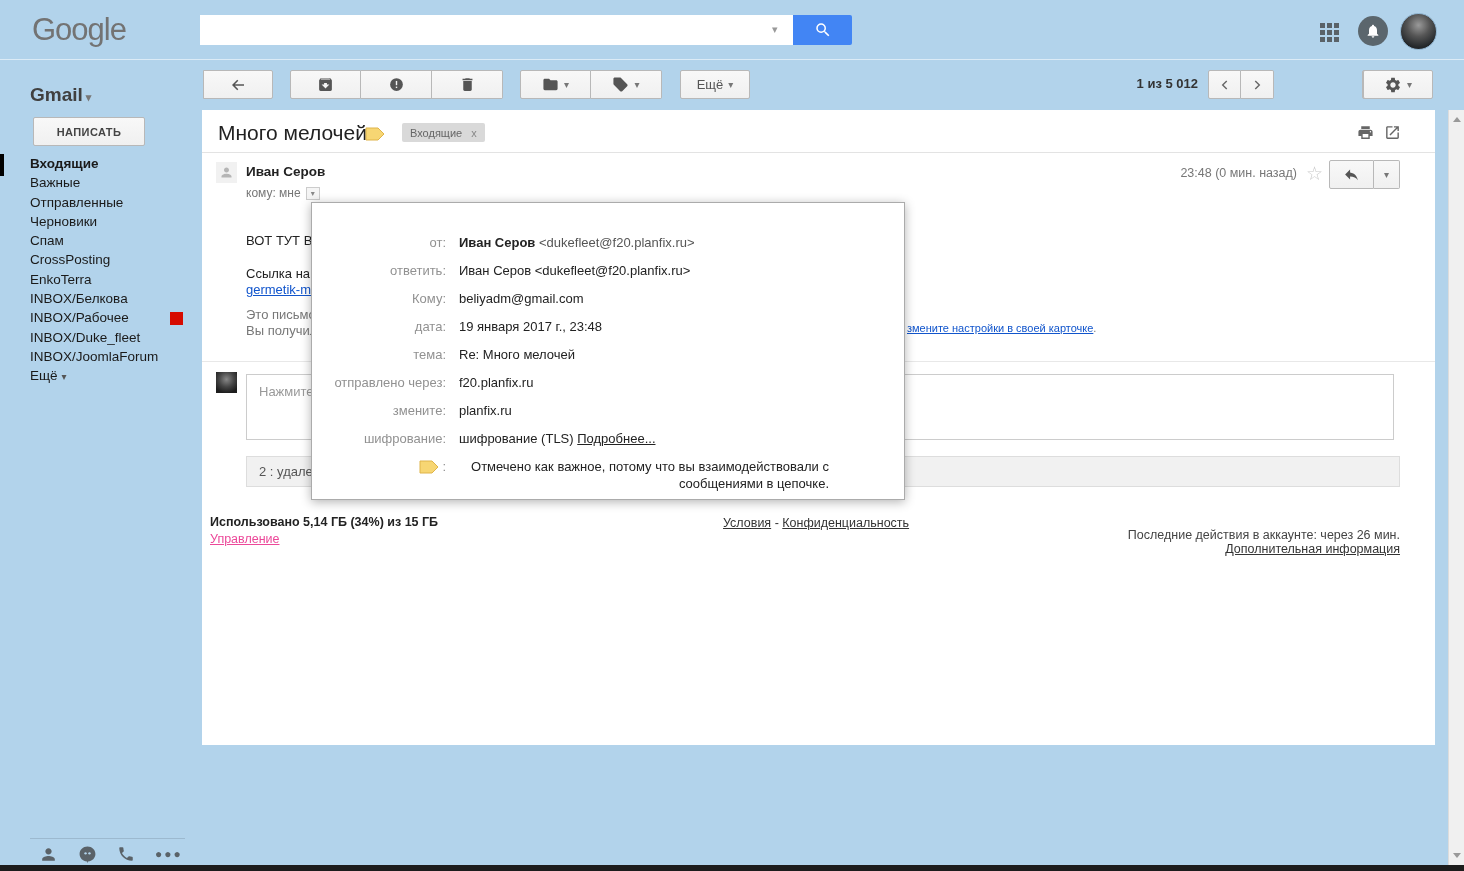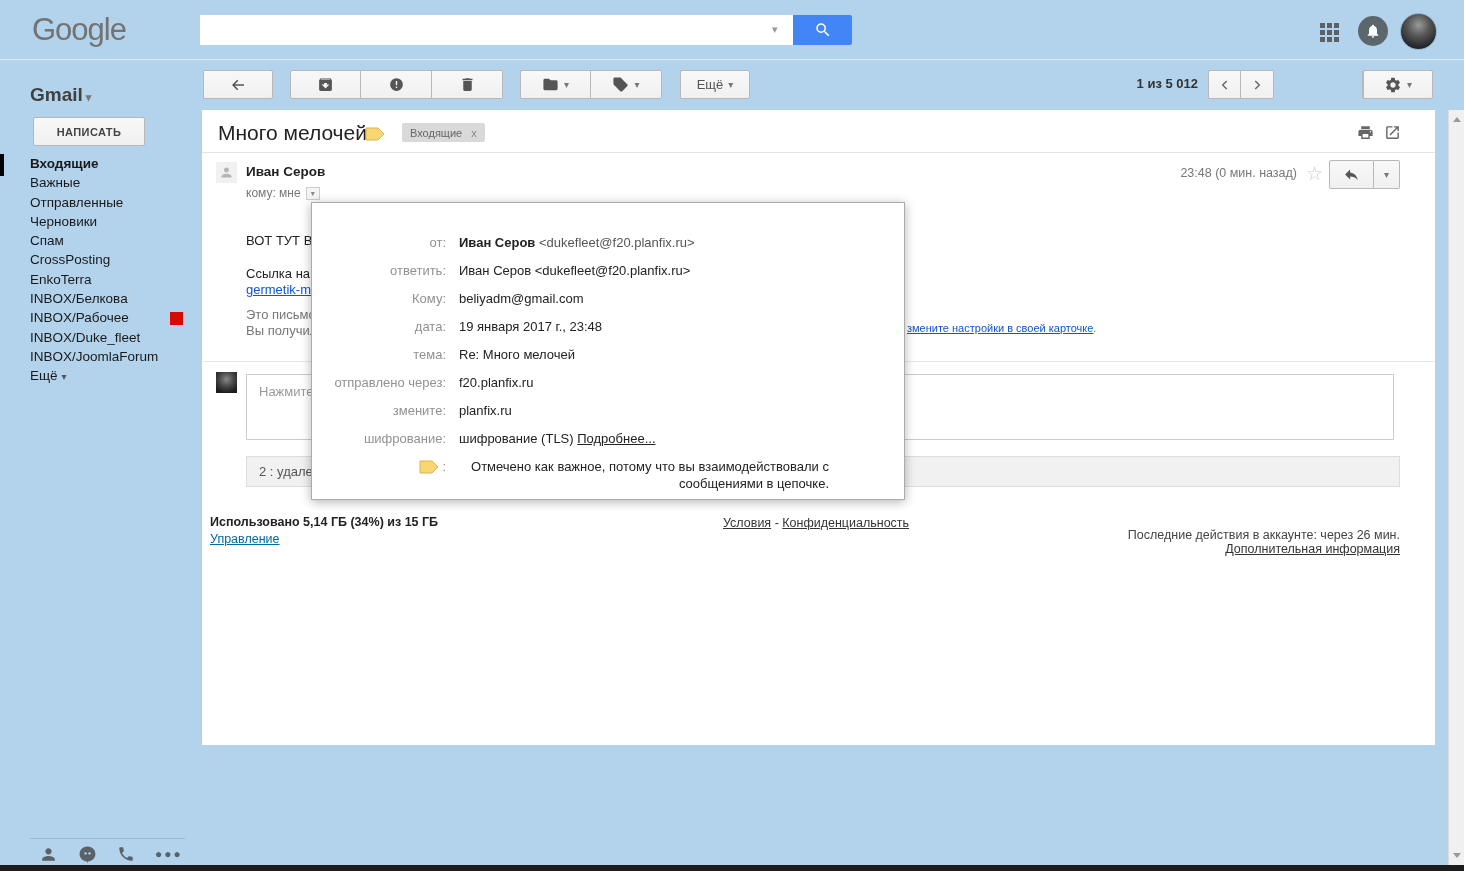--- a/index.html
+++ b/index.html
@@ -71,21 +71,21 @@
   .frag-right { position:absolute; left:705px; top:212px; font-size:11px; white-space:nowrap; color:#777; }
   .frag-right a { color:#1155cc; text-decoration:underline; cursor:pointer; }
   .div2 { position:absolute; left:0; top:251px; width:1233px; height:1px; background:#e8e8e8; }
 
   .reply-avatar { position:absolute; left:14px; top:262px; width:21px; height:21px; background:radial-gradient(circle at 50% 35%, #888 0%, #444 45%, #1d1d1d 80%); }
   .reply-box { position:absolute; left:44px; top:264px; width:1148px; height:66px; background:#fff; border:1px solid #ccc; }
   .reply-ph { position:absolute; left:12px; top:9px; font-size:13px; color:#999; white-space:nowrap; overflow:hidden; width:52px; }
   .thread-strip { position:absolute; left:44px; top:346px; width:1154px; height:31px; background:#f1f1f1; border:1px solid #ddd; display:flex; align-items:center; padding-left:12px; font-size:13px; color:#555; cursor:pointer; }
 
   .foot-usage { position:absolute; left:8px; top:405px; font-size:12.5px; font-weight:bold; color:#222; }
-  .foot-manage { position:absolute; left:8px; top:422px; font-size:12.5px; color:#0369a1; text-decoration:underline; cursor:pointer; }
+  .foot-manage { position:absolute; left:8px; top:422px; font-size:12.5px; color:#ec4899; text-decoration:underline; cursor:pointer; }
   .foot-terms { position:absolute; left:521px; top:406px; font-size:12.5px; color:#333; }
   .foot-terms a { color:#333; text-decoration:underline; cursor:pointer; }
   .foot-act { position:absolute; right:35px; top:418px; font-size:12.5px; color:#444; text-align:right; }
   .foot-info { position:absolute; right:35px; top:432px; font-size:12.5px; color:#333; text-decoration:underline; text-align:right; cursor:pointer; }
 
   
   .popup { position:absolute; left:311px; top:202px; width:594px; height:298px; background:#fff; border:1px solid #ababab; box-shadow:0 2px 10px rgba(0,0,0,.3); z-index:10; padding-top:31px; }
   .prow { display:flex; margin-bottom:11px; font-size:13px; line-height:17px; }
   .plabel { width:134px; text-align:right; color:#919191; flex:none; }
   .pval { margin-left:13px; color:#222; max-width:420px; }

